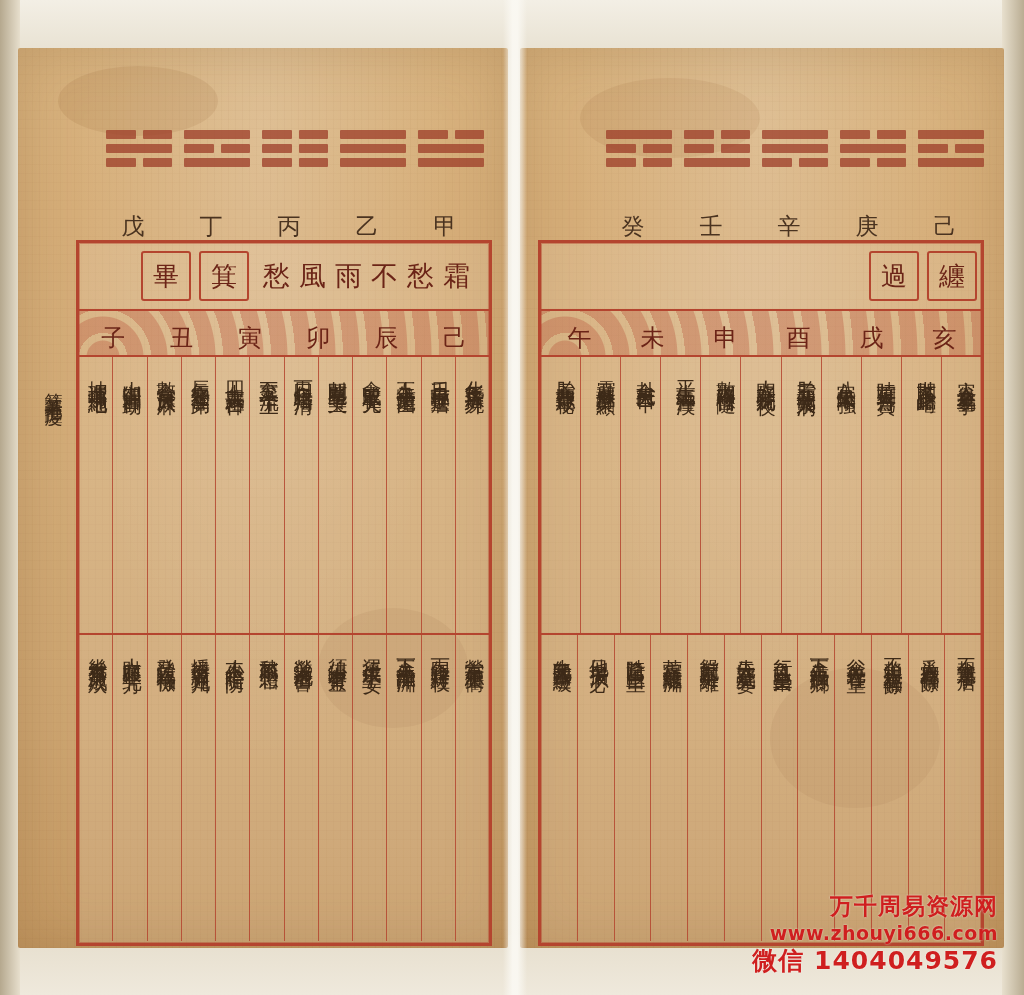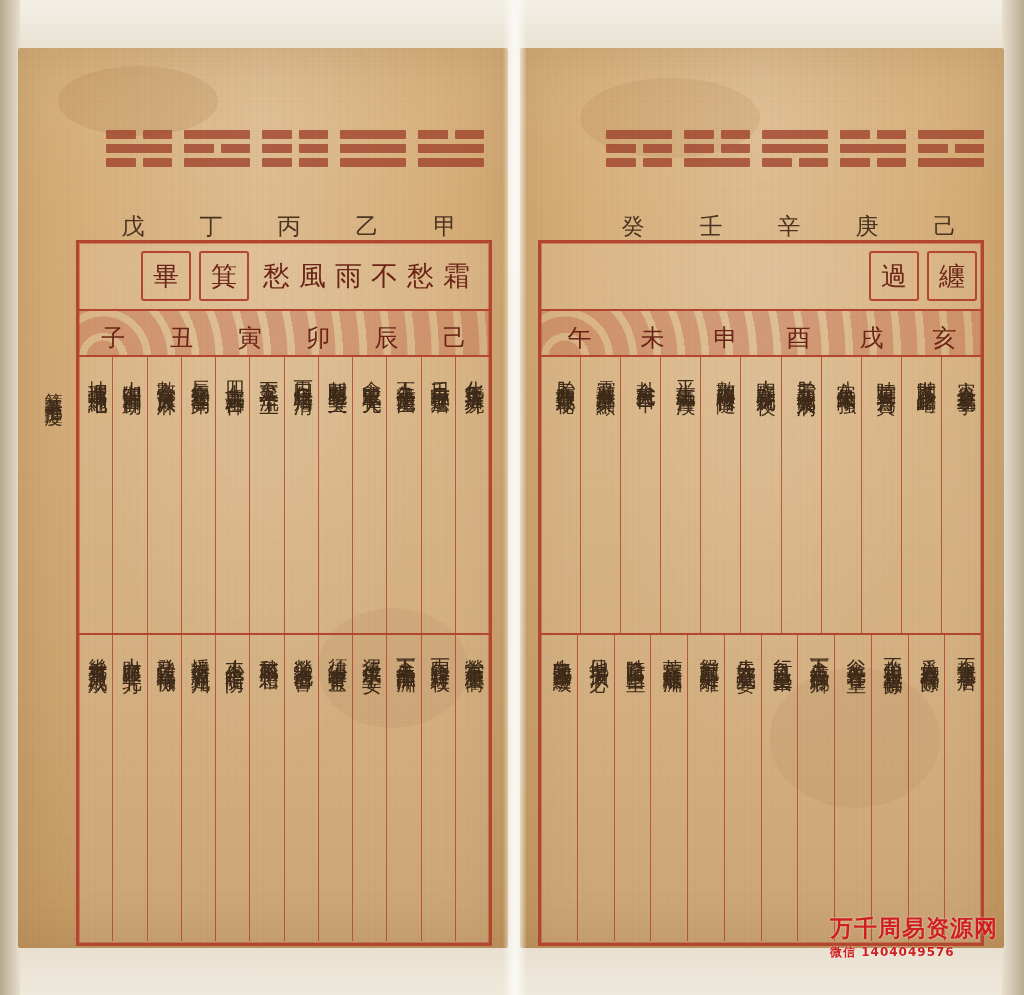--- a/index.html
+++ b/index.html
@@ -108,28 +108,28 @@
   .band + .band{border-top:2px solid #b4452f;}
 
   
   .side-note{
     position:absolute;writing-mode:vertical-rl;text-orientation:upright;
     font-size:18px;line-height:1.3;letter-spacing:3px;color:#3d2a18;
   }
 
   
   .watermark{
-    position:absolute;right:26px;bottom:34px;text-align:left;
+    position:absolute;right:26px;bottom:18px;text-align:right;
     font-family:"DejaVu Sans", sans-serif;color:#cf1f1f;font-weight:bold;
     text-shadow:0 0 2px rgba(255,255,255,.7);
     margin-top:8px;
   }
   .wm1{font-size:23px;letter-spacing:1px;}
   .wm2{font-size:19px;letter-spacing:0.5px;}
-  .wm3{font-size:12px;letter-spacing:1px;}
+  .wm3{font-size:25px;letter-spacing:1px;}
 </style>
 </head>
 <body>
 
 <div id="page">
 
   <div class="paper-edge edge-top"></div>
   <div class="paper-edge edge-bottom"></div>
   <div class="paper-edge edge-left"></div>
   <div class="paper-edge edge-right"></div>
@@ -404,16 +404,17 @@
           <div class="col" style="width:34px;">先向孔孟圖進級</div>
         </div>
       </div>
     </div>
   </div>
 
   <div class="gutter"></div>
 
   <div class="watermark">
     <div class="wm1">万千周易资源网</div>
+    <div class="wm2">www.zhouyi666.com</div>
     <div class="wm3">微信 1404049576</div>
   </div>
 
 </div>
 
 </body></html>

